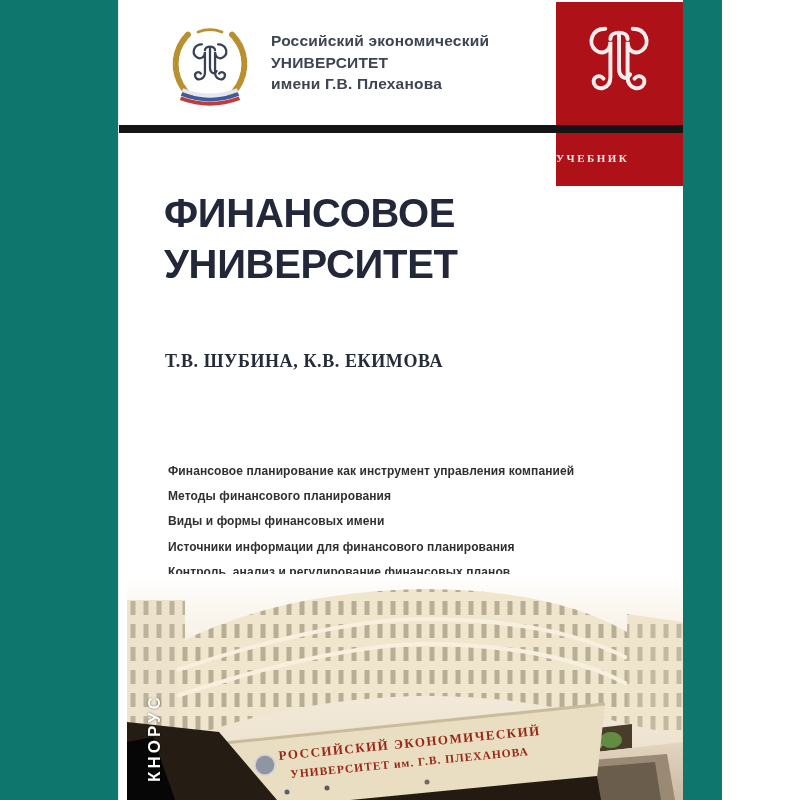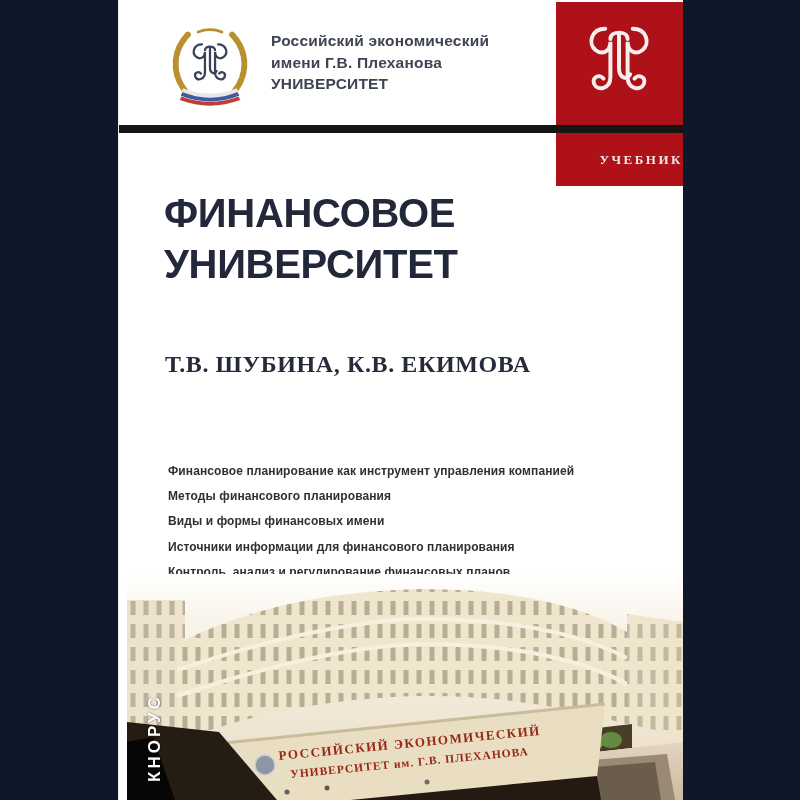--- a/index.html
+++ b/index.html
@@ -1,45 +1,45 @@
 <!DOCTYPE html>
 <html><head>
 <meta charset="utf-8">
 <style>
   html,body{margin:0;padding:0;}
   body{width:800px;height:800px;background:#ffffff;overflow:hidden;
        font-family:"Liberation Sans",sans-serif;}
-  #canvas{position:relative;width:800px;height:800px;background:#0f172a;}
+  #canvas{position:relative;width:722px;height:800px;background:#0f766e;}
 
   
   .book{position:absolute;left:118px;top:0;width:564px;height:800px;
         background:#ffffff;border-left:1px solid #ececec;}
 
   
   .emblem{position:absolute;left:45px;top:18px;width:92px;height:96px;}
   .uni-text{position:absolute;left:152px;top:30px;color:#3e4452;
             font-size:15.5px;font-weight:bold;line-height:21.5px;letter-spacing:.2px;}
 
   
   .red-band{position:absolute;left:437px;top:2px;width:127px;height:184px;
             background:#ae1117;}
   .red-band .monogram{position:absolute;left:20px;top:6px;width:86px;height:100px;}
-  .badge{position:absolute;left:0;top:150px;width:127px;text-align:right;
+  .badge{position:absolute;left:0;top:150px;width:127px;text-align:left;
          color:#f4e8e8;font-family:"Liberation Serif",serif;font-weight:bold;
-         font-size:13px;letter-spacing:2.5px;}
+         font-size:11px;letter-spacing:2.5px;}
 
   
   .rule{position:absolute;left:0;top:125px;width:564px;height:8px;background:#151515;z-index:5;}
 
   
   .title{position:absolute;left:45px;top:188px;color:#23273a;font-weight:bold;
          font-size:40px;line-height:51px;letter-spacing:-0.3px;}
   .authors{position:absolute;left:46px;top:351px;color:#262b3a;
            font-family:"Liberation Serif",serif;font-weight:bold;
-           font-size:24px;letter-spacing:.6px;}
+           font-size:18px;letter-spacing:.6px;}
 
   
   .topics{position:absolute;left:49px;top:459px;color:#303030;
           font-size:12px;font-weight:bold;line-height:25.2px;letter-spacing:.1px;}
 
   
   .photo{position:absolute;left:8px;top:574px;width:556px;height:226px;
          filter:blur(.5px) saturate(.95);}
   .knorus{position:absolute;left:26px;top:690px;height:92px;width:26px;z-index:8;
           writing-mode:vertical-rl;transform:rotate(180deg);
@@ -62,22 +62,22 @@
       <g transform="translate(50 42) scale(0.55) translate(-50 -48)" stroke="#3a4156" stroke-width="4.5" fill="none" stroke-linecap="round">
         <path d="M34 16 C18 16 13 33 23 41 C31 47 40 42 40 31 L40 72 C40 86 25 89 21 80 C18 72 28 68 32 74"></path>
         <path d="M66 16 C82 16 87 33 77 41 C69 47 60 42 60 31 L60 72 C60 86 75 89 79 80 C82 72 72 68 68 74"></path>
         <path d="M40 28 C40 18 60 18 60 28"></path>
         <path d="M50 22 L50 62 C50 74 60 76 63 69"></path>
       </g>
     </svg>
 
     <div class="uni-text">
       <div>Российский экономический</div>
+      <div>УНИВЕРСИТЕТ</div>
       <div>имени Г.В. Плеханова</div>
-      <div>УНИВЕРСИТЕТ</div>
     </div>
 
     <div class="red-band">
       <svg class="monogram" viewBox="0 0 100 100">
         <g stroke="#f6eeee" stroke-width="4.6" fill="none" stroke-linecap="round">
           <path d="M34 16 C18 16 13 33 23 41 C31 47 40 42 40 31 L40 72 C40 86 25 89 21 80 C18 72 28 68 32 74"></path>
           <path d="M66 16 C82 16 87 33 77 41 C69 47 60 42 60 31 L60 72 C60 86 75 89 79 80 C82 72 72 68 68 74"></path>
           <path d="M40 28 C40 18 60 18 60 28"></path>
           <path d="M50 22 L50 62 C50 74 60 76 63 69"></path>
         </g>

